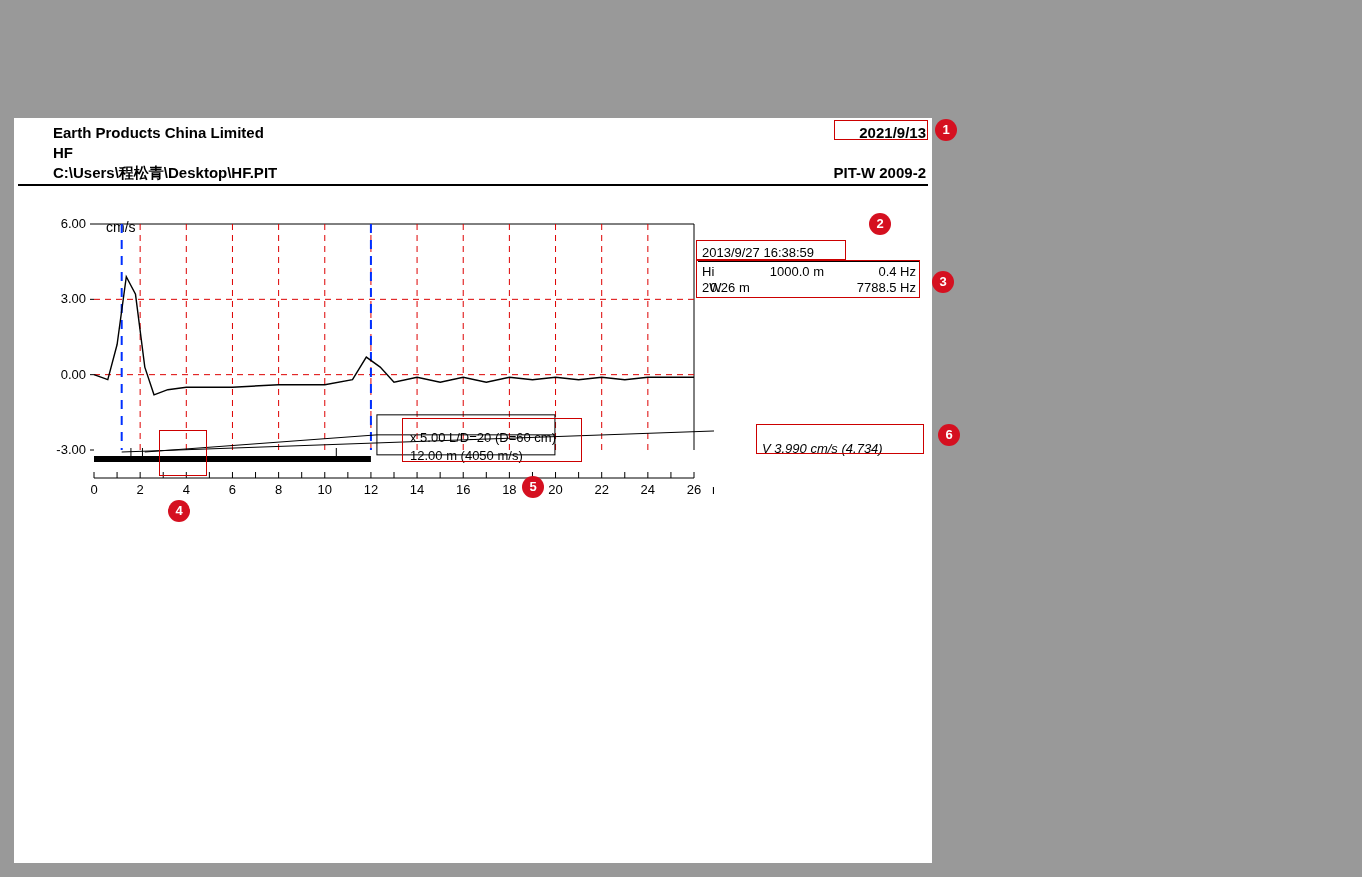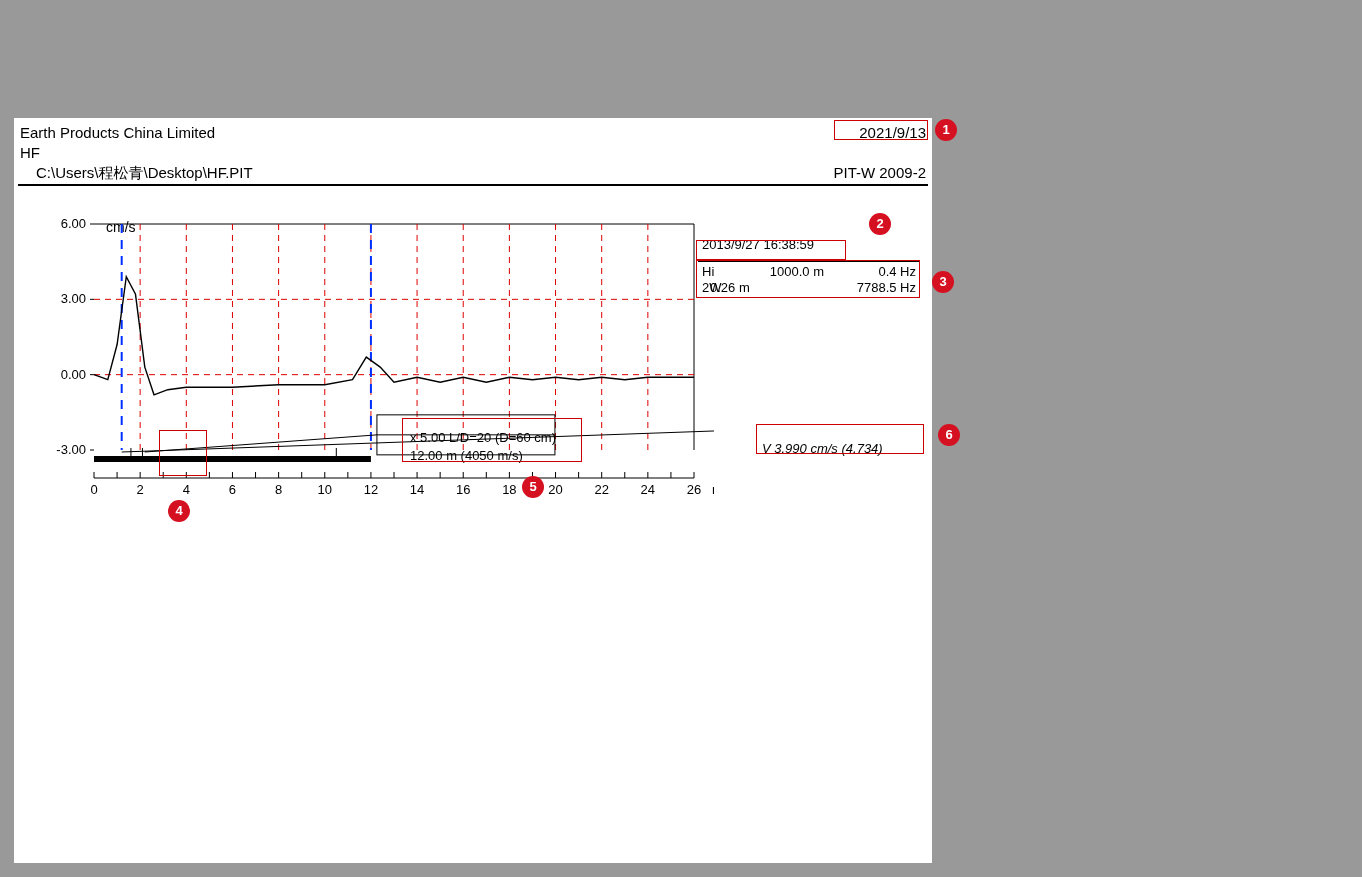--- a/index.html
+++ b/index.html
@@ -15,22 +15,23 @@
     position: absolute;
     left: 14px;
     top: 118px;
     width: 918px;
     height: 745px;
     background: #fff;
   }
   .hdr {
     position: absolute;
     font-size: 15px;
-    font-weight: normal;
+    font-weight: bold;
     color: #000;
+    margin-left: 33px;
   }
   .line {
     position: absolute;
     background: #000;
   }
   .redbox {
     position: absolute;
     border: 1px solid #cc0000;
   }
   .callout {
@@ -47,21 +48,21 @@
   }
   .txt { position: absolute; font-size: 13px; color: #000; }
 </style>
 </head>
 <body>
 
 <div class="page">
 
   <div class="hdr" style="left:6px; top:6px;">Earth Products China Limited</div>
   <div class="hdr" style="left:6px; top:26px;">HF</div>
-  <div class="hdr" style="left:22px; top:46px;">C:\Users\程松青\Desktop\HF.PIT</div>
+  <div class="hdr" style="left:6px; top:46px;">C:\Users\程松青\Desktop\HF.PIT</div>
   <div class="hdr" style="right:6px; top:6px;text-align:right;">2021/9/13</div>
   <div class="hdr" style="right:6px; top:46px;">PIT-W  2009-2</div>
   <div class="line" style="left:4px; top:66px; width:910px; height:2px;"></div>
 
 
   <svg id="chart-svg" style="position:absolute; left:20px; top:92px;" width="680" height="300">
       <line x1="60" y1="14" x2="660" y2="14" stroke="#000"></line>
       <line x1="660" y1="14" x2="660" y2="240" stroke="#000"></line>
       <text x="52" y="244" text-anchor="end" font-size="13">-3.00</text>
       <line x1="56" y1="240" x2="60" y2="240" stroke="#000"></line>
@@ -135,21 +136,21 @@
       <text x="567.6923076923076" y="284" text-anchor="middle" font-size="13">22</text>
       <line x1="590.7692307692307" y1="262" x2="590.7692307692307" y2="268" stroke="#000"></line>
       <line x1="613.8461538461539" y1="262" x2="613.8461538461539" y2="268" stroke="#000"></line>
       <text x="613.8461538461539" y="284" text-anchor="middle" font-size="13">24</text>
       <line x1="636.9230769230769" y1="262" x2="636.9230769230769" y2="268" stroke="#000"></line>
       <line x1="660" y1="262" x2="660" y2="268" stroke="#000"></line>
       <text x="660" y="284" text-anchor="middle" font-size="13">26</text>
       <text x="678" y="284" font-size="13">m</text>
     </svg>
 
-  <div class="txt" style="left:688px; top:119px;">2013/9/27 16:38:59</div>
+  <div class="txt" style="left:688px; top:127px;">2013/9/27 16:38:59</div>
   <div class="txt" style="left:688px; top:146px; width:26px;">Hi</div>
   <div class="txt" style="left:740px; top:146px; width:70px; text-align:right;">1000.0 m</div>
   <div class="txt" style="left:830px; top:146px; width:72px; text-align:right;">0.4 Hz</div>
   <div class="txt" style="left:688px; top:162px; width:26px;">2W</div>
   <div class="txt" style="left:696px; top:162px; width:70px; text-align:left;">0.26 m</div>
   <div class="txt" style="left:830px; top:162px; width:72px; text-align:right;">7788.5 Hz</div>
   <div class="line" style="left:684px; top:143px; width:222px; height:1px;"></div>
 
   <div class="txt" style="left:396px; top:312px;">x 5.00  L/D=20 (D=60 cm)</div>
   <div class="txt" style="left:396px; top:330px;">12.00 m (4050 m/s)</div>

